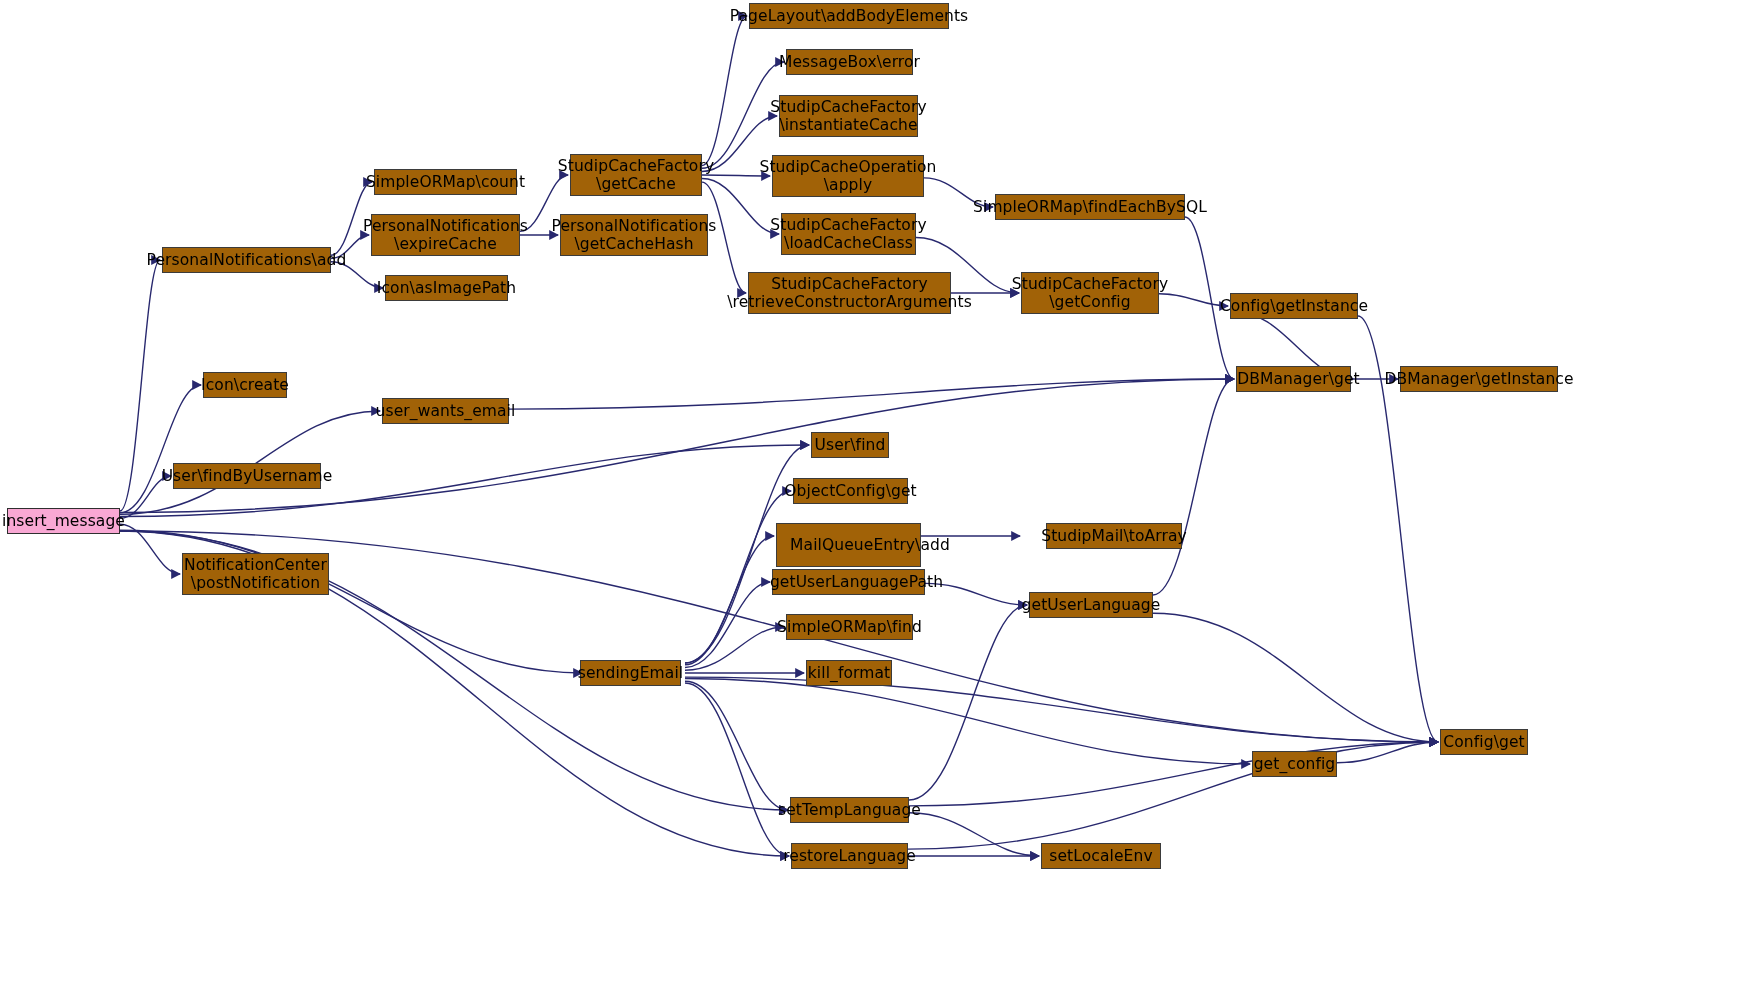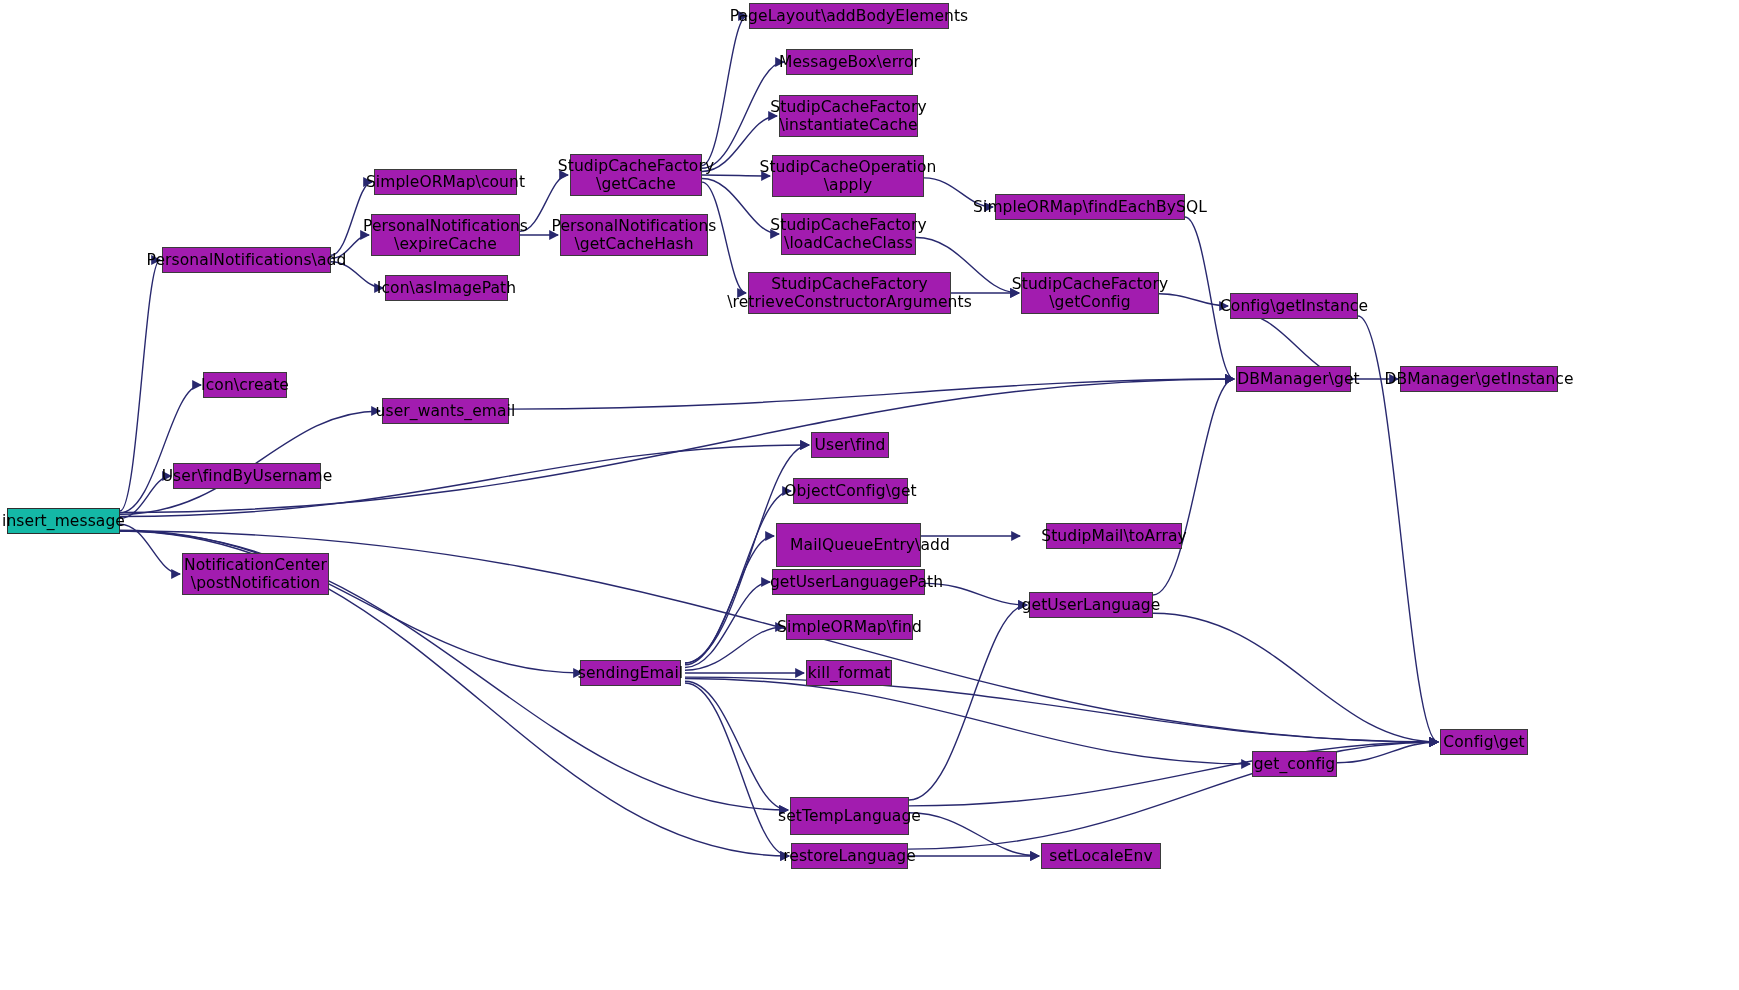--- a/index.html
+++ b/index.html
@@ -1,23 +1,23 @@
 <!DOCTYPE html>
 <html><head>
 <meta charset="utf-8">
 <style>
   html,body{margin:0;padding:0;background:#ffffff;}
   #stage{position:relative;width:1739px;height:990px;background:#ffffff;
          font-family:"DejaVu Sans","Liberation Sans",sans-serif;overflow:hidden;}
   #edges{position:absolute;left:0;top:0;width:1739px;height:990px;}
   .node{position:absolute;box-sizing:border-box;border:1px solid #3b3b3b;
-        background:#a21caf;display:flex;align-items:center;justify-content:center;
+        background:#a16207;display:flex;align-items:center;justify-content:center;
         text-align:center;color:#000000;font-size:15.5px;line-height:18px;
         white-space:pre;letter-spacing:0.1px;}
-  .node.hl{background:#14b8a6;border-color:#2f2f2f;}
+  .node.hl{background:#f9a8d4;border-color:#2f2f2f;}
   .node span{display:block;}
 </style>
 </head>
 <body>
 
 <div id="stage">
   <svg id="edges" viewBox="0 0 1739 990" xmlns="http://www.w3.org/2000/svg">
     <defs>
       <marker id="arrow" viewBox="0 0 10 10" refX="9" refY="5" markerWidth="7" markerHeight="7" orient="auto-start-reverse">
         <path d="M 0 0 L 10 5 L 0 10 z" fill="#28286e"></path>
@@ -111,19 +111,19 @@
 \postNotification</span></div>
       <div class="node" style="left: 811px; top: 432px; width: 78px; height: 26px;"><span>User\find</span></div>
       <div class="node" style="left: 793px; top: 478px; width: 115px; height: 26px;"><span>ObjectConfig\get</span></div>
       <div class="node" style="left: 776px; top: 523px; width: 145px; height: 44px; padding-left: 43px;"><span>MailQueueEntry\add</span></div>
       <div class="node" style="left: 772px; top: 569px; width: 153px; height: 26px; padding-left: 16px;"><span>getUserLanguagePath</span></div>
       <div class="node" style="left: 786px; top: 614px; width: 127px; height: 26px;"><span>SimpleORMap\find</span></div>
       <div class="node" style="left: 580px; top: 660px; width: 101px; height: 26px;"><span>sendingEmail</span></div>
       <div class="node" style="left: 806px; top: 660px; width: 86px; height: 26px;"><span>kill_format</span></div>
       <div class="node" style="left: 1046px; top: 523px; width: 136px; height: 26px;"><span>StudipMail\toArray</span></div>
       <div class="node" style="left: 1029px; top: 592px; width: 124px; height: 26px;"><span>getUserLanguage</span></div>
-      <div class="node" style="left: 790px; top: 797px; width: 119px; height: 38px;"><span>setTempLanguage</span></div>
+      <div class="node" style="left: 790px; top: 797px; width: 119px; height: 26px;"><span>setTempLanguage</span></div>
       <div class="node" style="left: 791px; top: 843px; width: 117px; height: 26px;"><span>restoreLanguage</span></div>
       <div class="node" style="left: 1041px; top: 843px; width: 120px; height: 26px;"><span>setLocaleEnv</span></div>
       <div class="node" style="left: 1252px; top: 751px; width: 85px; height: 26px;"><span>get_config</span></div>
       <div class="node" style="left: 1440px; top: 729px; width: 88px; height: 26px;"><span>Config\get</span></div>
     </div>
 </div>
 
 </body></html>

